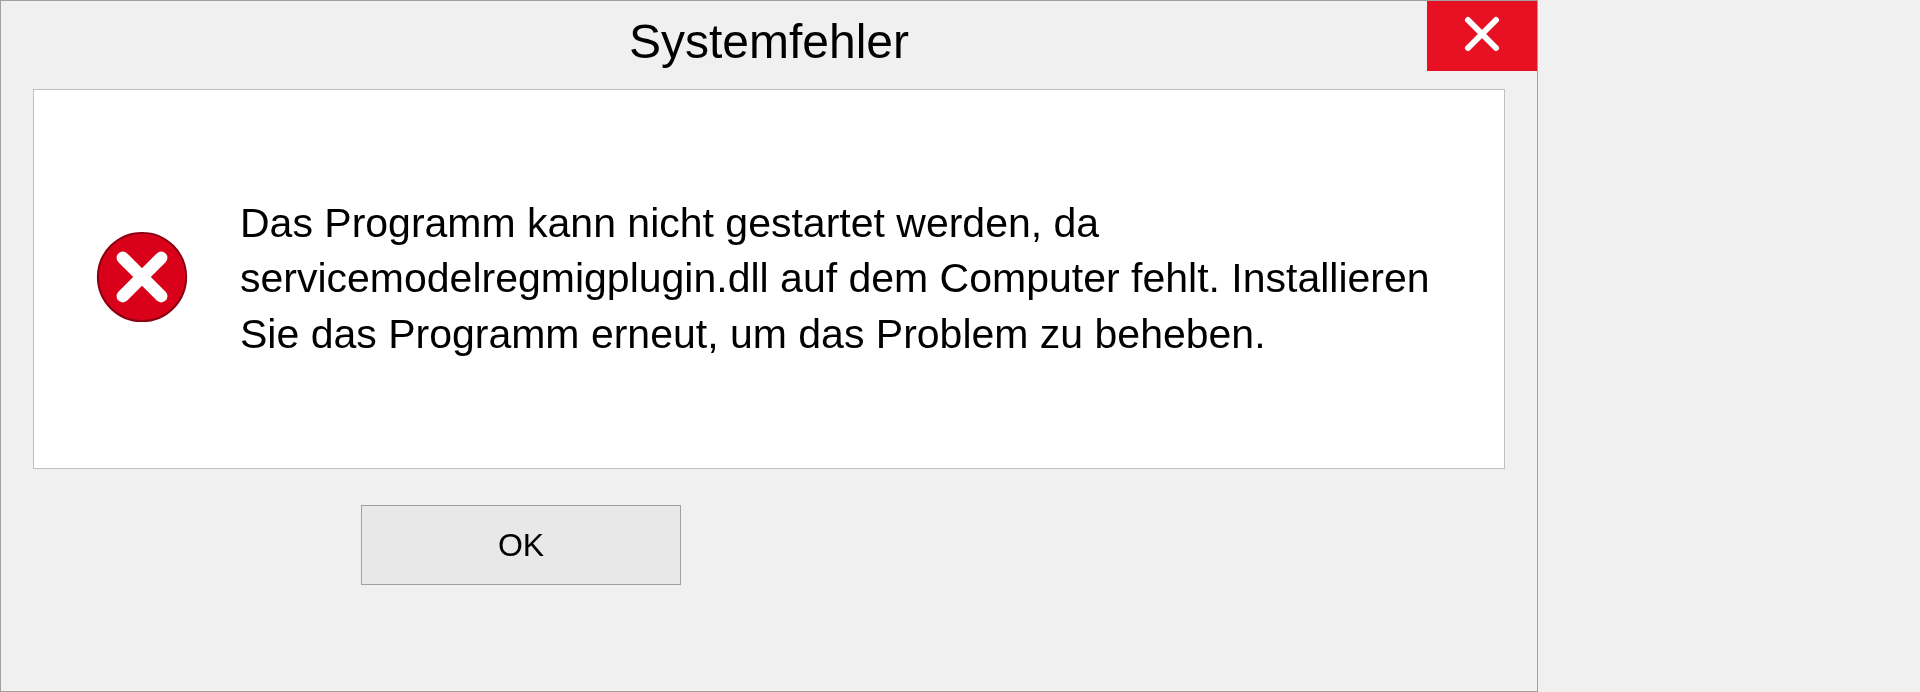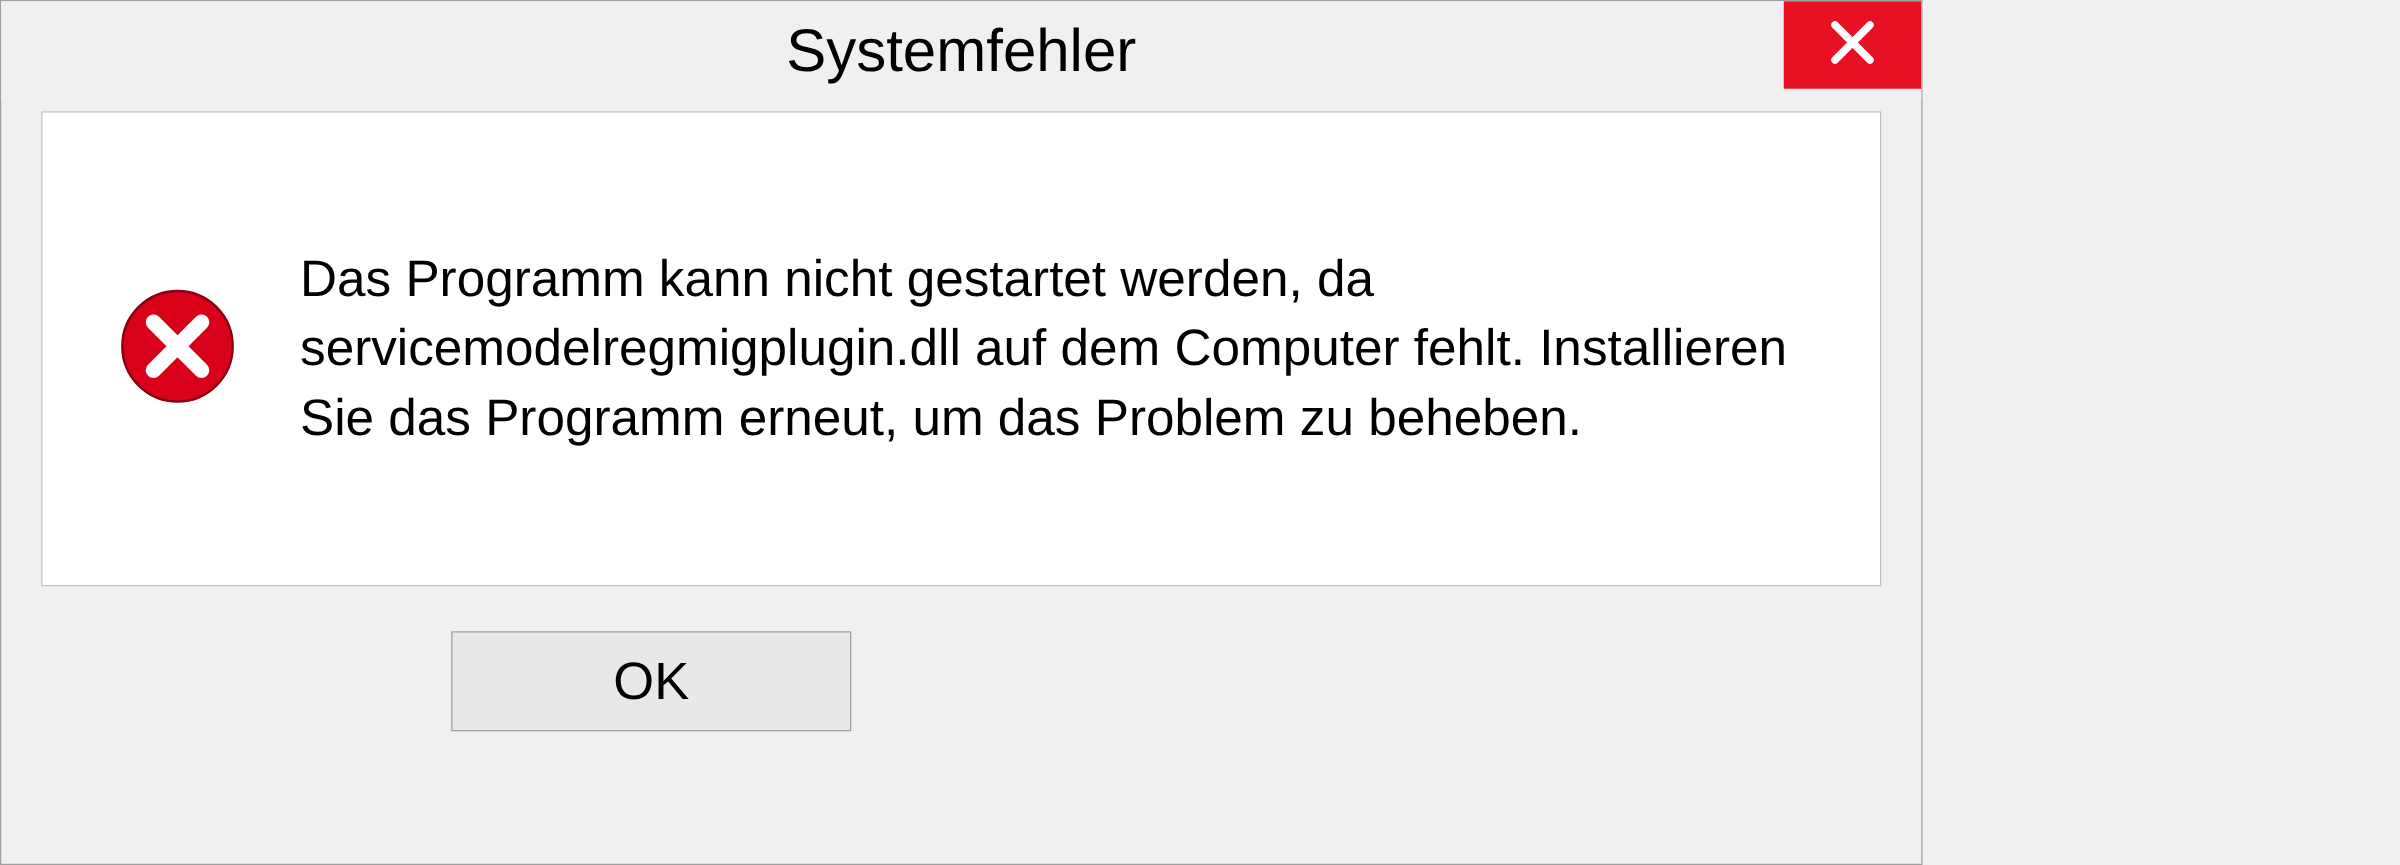--- a/index.html
+++ b/index.html
@@ -84,21 +84,21 @@
       font-style: italic;
       color: #d90019;
       letter-spacing: 1px;
       font-family: Arial, sans-serif;
     }
     .ok-btn {
       background: #e8e8e8;
       border: 1px solid #a0a0a0;
       width: 320px;
       height: 80px;
-      font-size: 42px;
+      font-size: 32px;
       color: #000;
       cursor: pointer;
       display: flex;
       align-items: center;
       justify-content: center;
       font-family: "Segoe UI", Arial, sans-serif;
     }
   </style>
 </head>
 <body>

